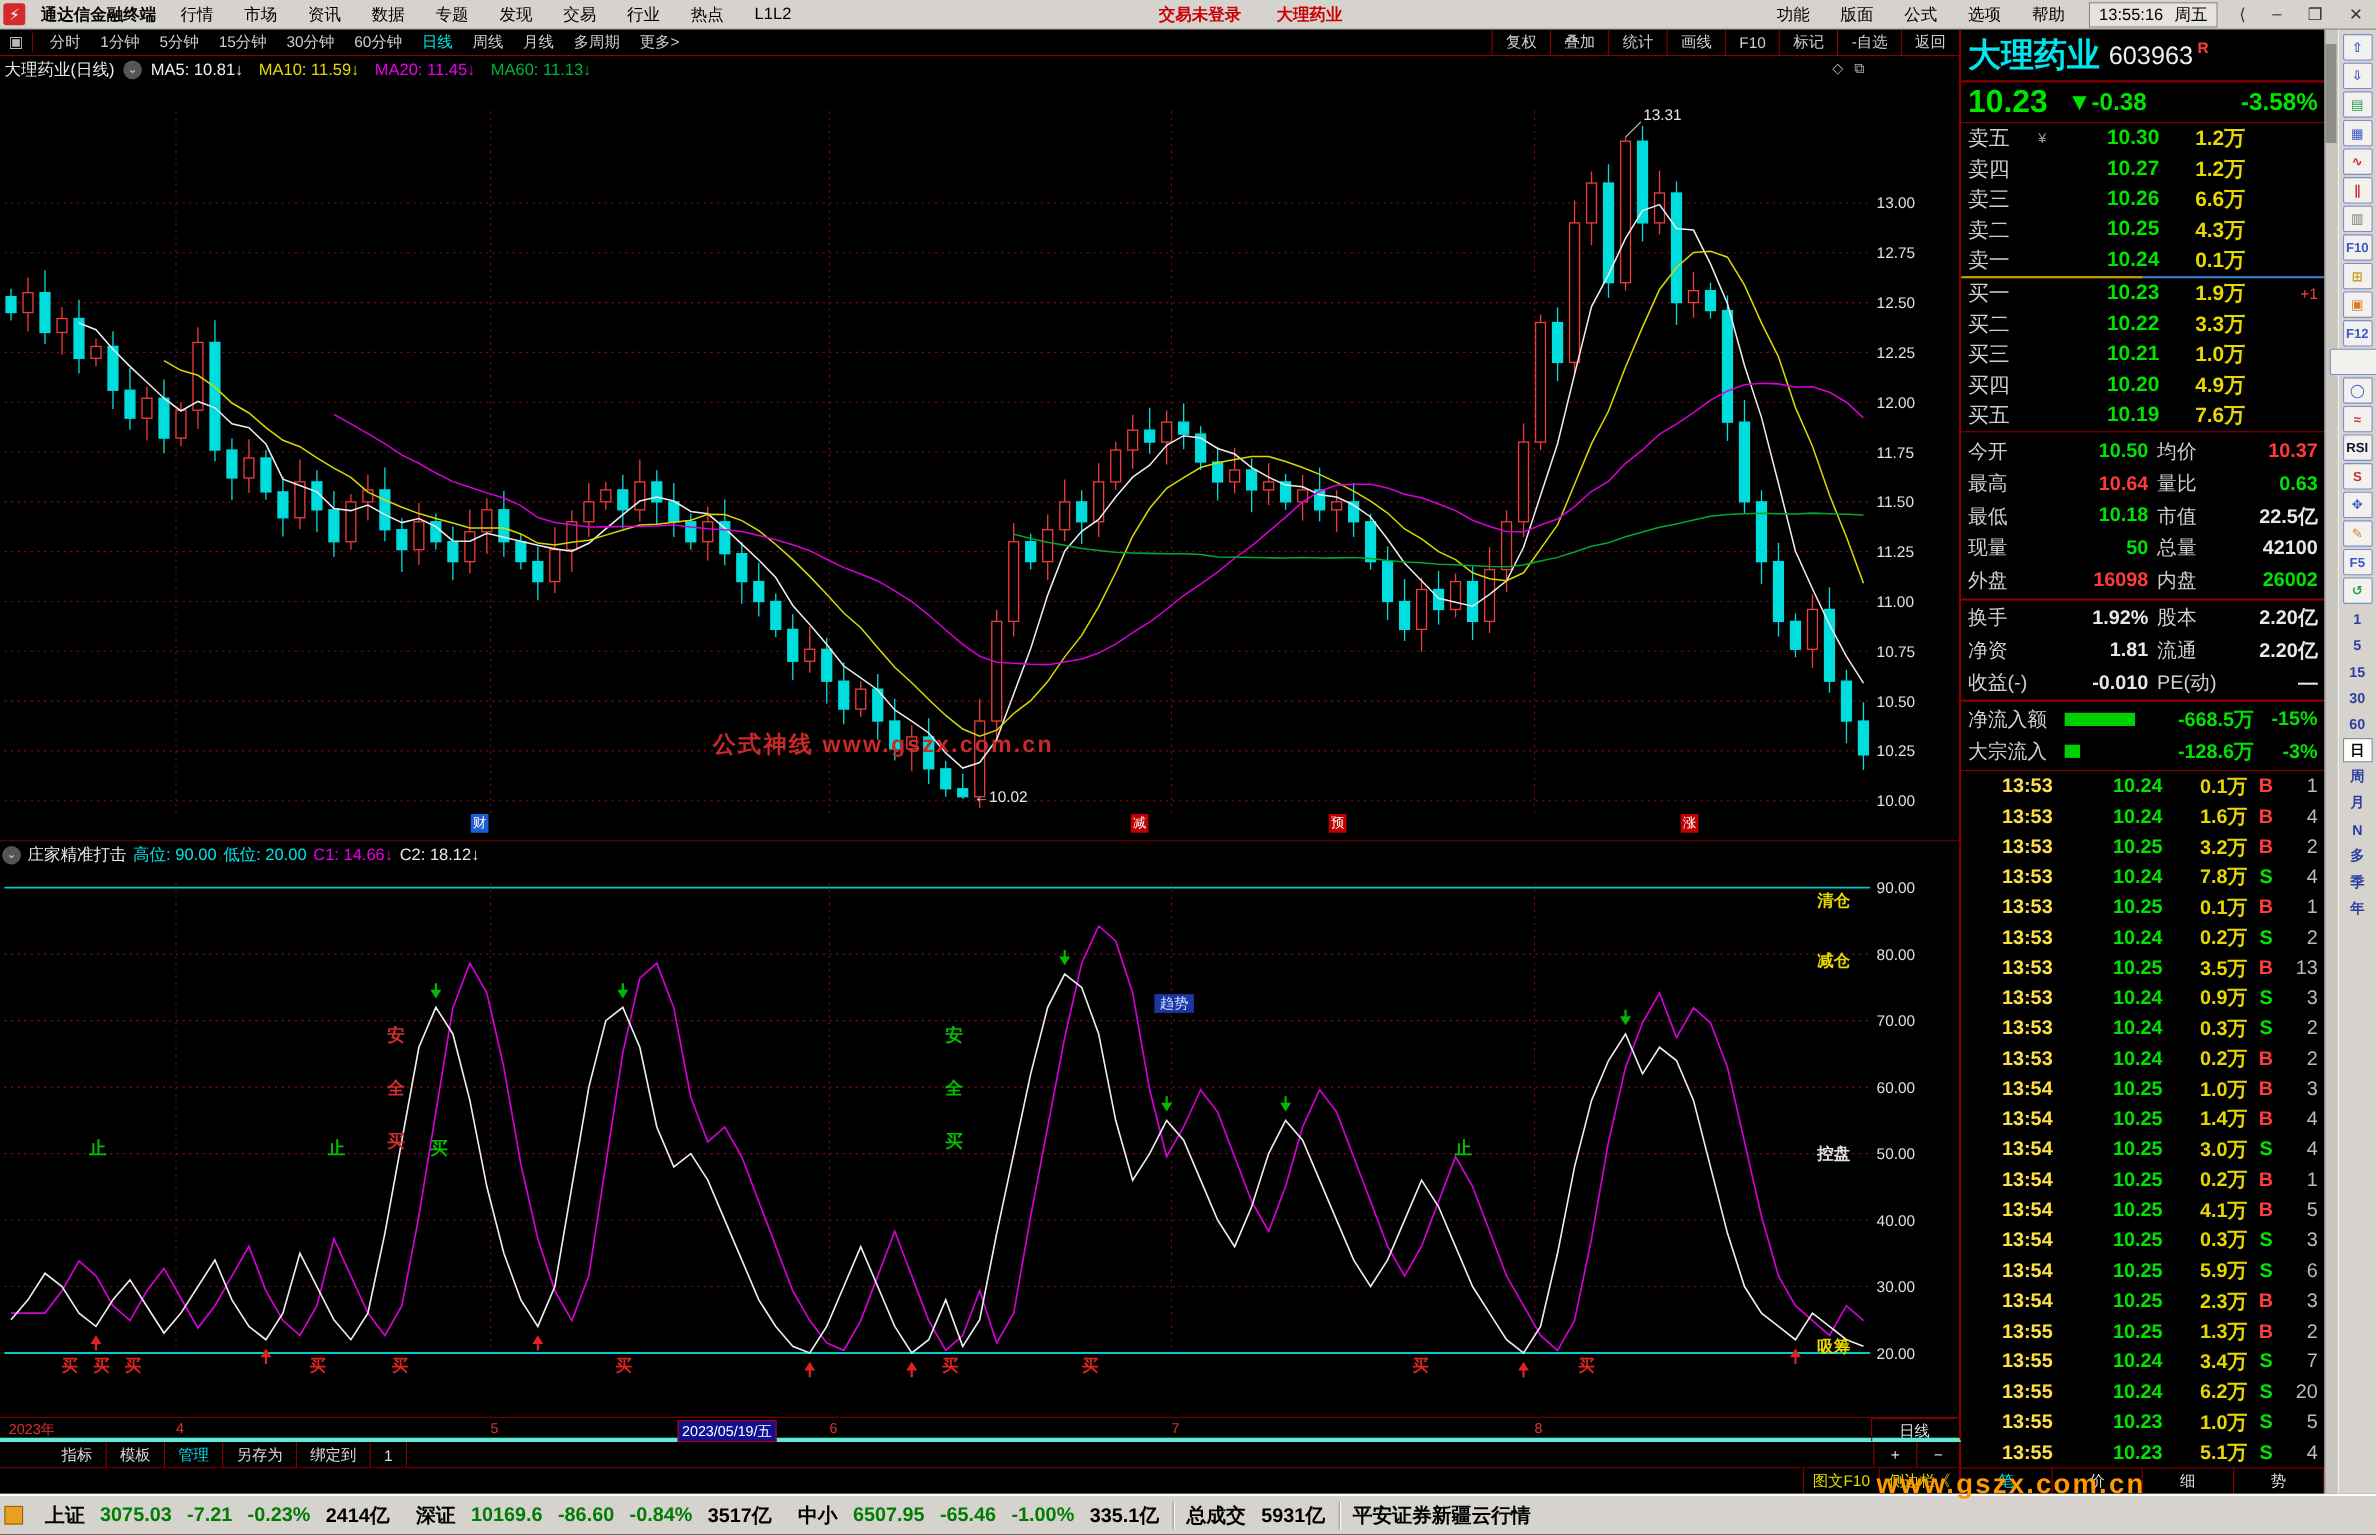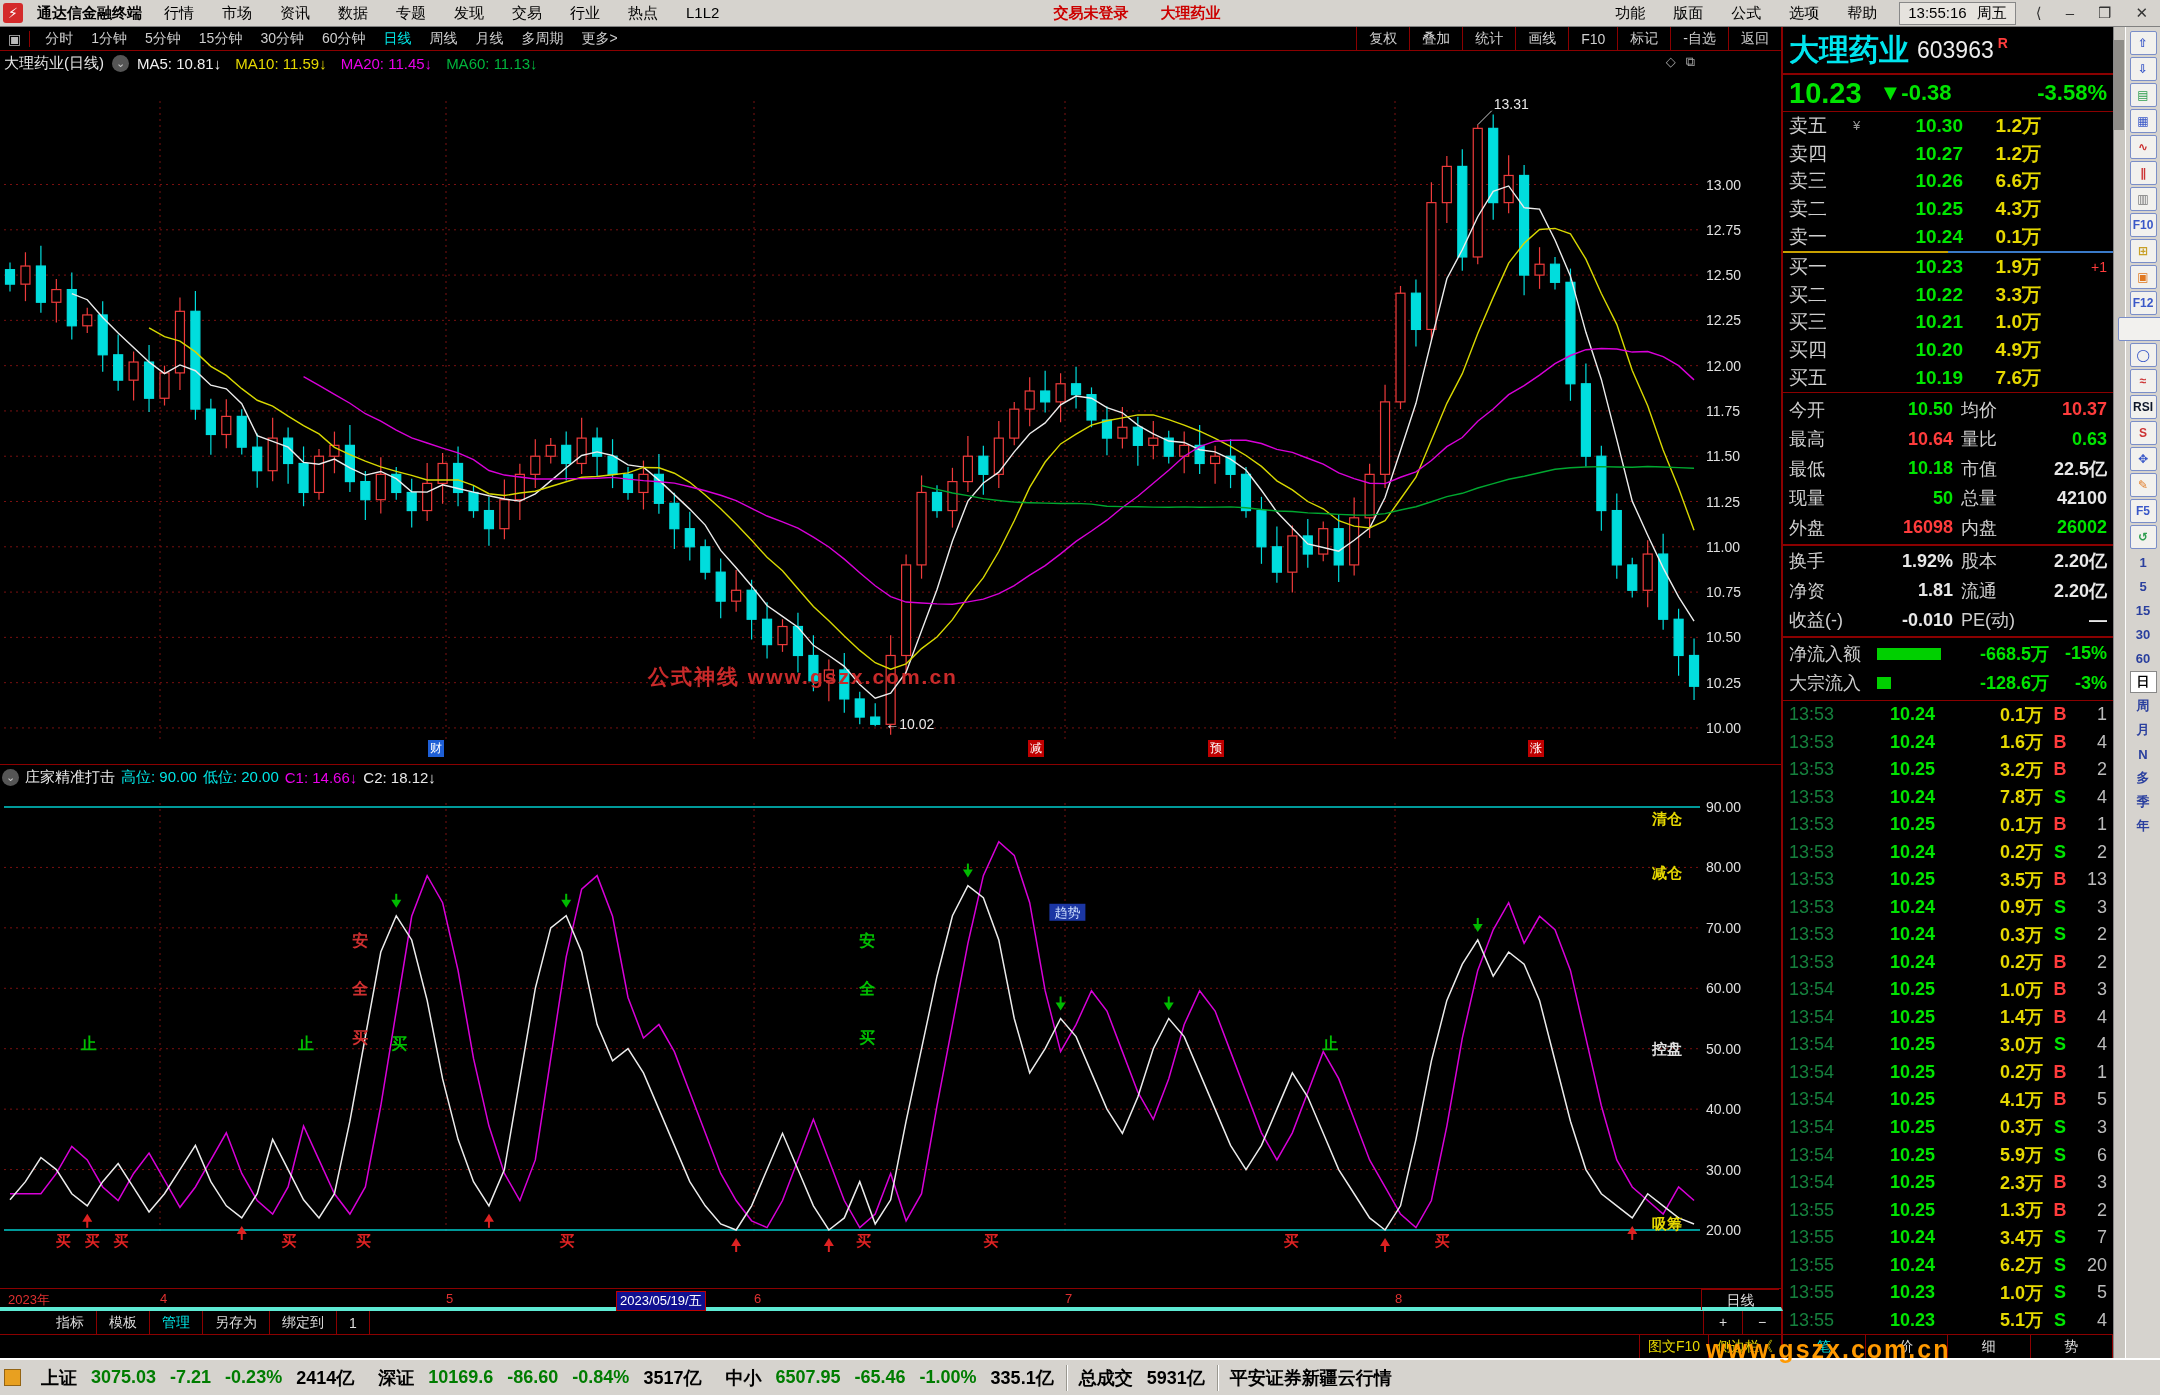--- a/index.html
+++ b/index.html
@@ -88,21 +88,21 @@
   .srow { flex:1; display:flex; align-items:center; font-size:18px; padding:0 6px;}
   .srow .sl { color:#cfcfcf; width:78px; } .srow .sv { width:86px; text-align:right; font-weight:bold;}
   .srow .sl2 { color:#cfcfcf; width:64px; margin-left:8px;} .srow .sv2 { flex:1; text-align:right; font-weight:bold;}
   .sep-red { height:2px; background:#8b0000; margin:1px 0; }
   .frow { flex:1; display:flex; align-items:center; font-size:18px; padding:0 6px; color:#00e400; font-weight:bold;}
   .frow .fl1 { color:#cfcfcf; font-weight:normal; width:88px; }
   .fbar { height:12px; background:#00d000; margin-right:6px;}
   .frow .fv { margin-left:auto; } .frow .fp { width:58px; text-align:right;}
   #rp-ticks { flex:1; border-top:1px solid #8b0000; display:flex; flex-direction:column; overflow:hidden;}
   .trow { flex:1; display:flex; align-items:center; font-size:18px; padding:0 6px; font-weight:bold;}
-  .trow .tt { color:#15803d; width:62px; font-weight:normal;}
+  .trow .tt { color:#fde047; width:62px; font-weight:bold;margin-left:31px;}
   .trow .tp { color:#00e400; width:84px; text-align:right;}
   .trow .tv { color:#e6d800; flex:1; text-align:right;}
   .trow .ts { width:34px; text-align:center;}
   .trow .tn { color:#bbb; width:30px; text-align:right; font-weight:normal;}
   .side-B { color:#ff3c3c; } .side-S { color:#00e400; }
   #rp-btabs { height:24px; border-top:1px solid #8b0000; display:flex; font-size:14px; color:#ddd;}
   .bt { flex:1; border-right:1px solid #8b0000; display:flex; align-items:center; justify-content:center;}
   .bt.active { color:#00e5e5; }
 
   

